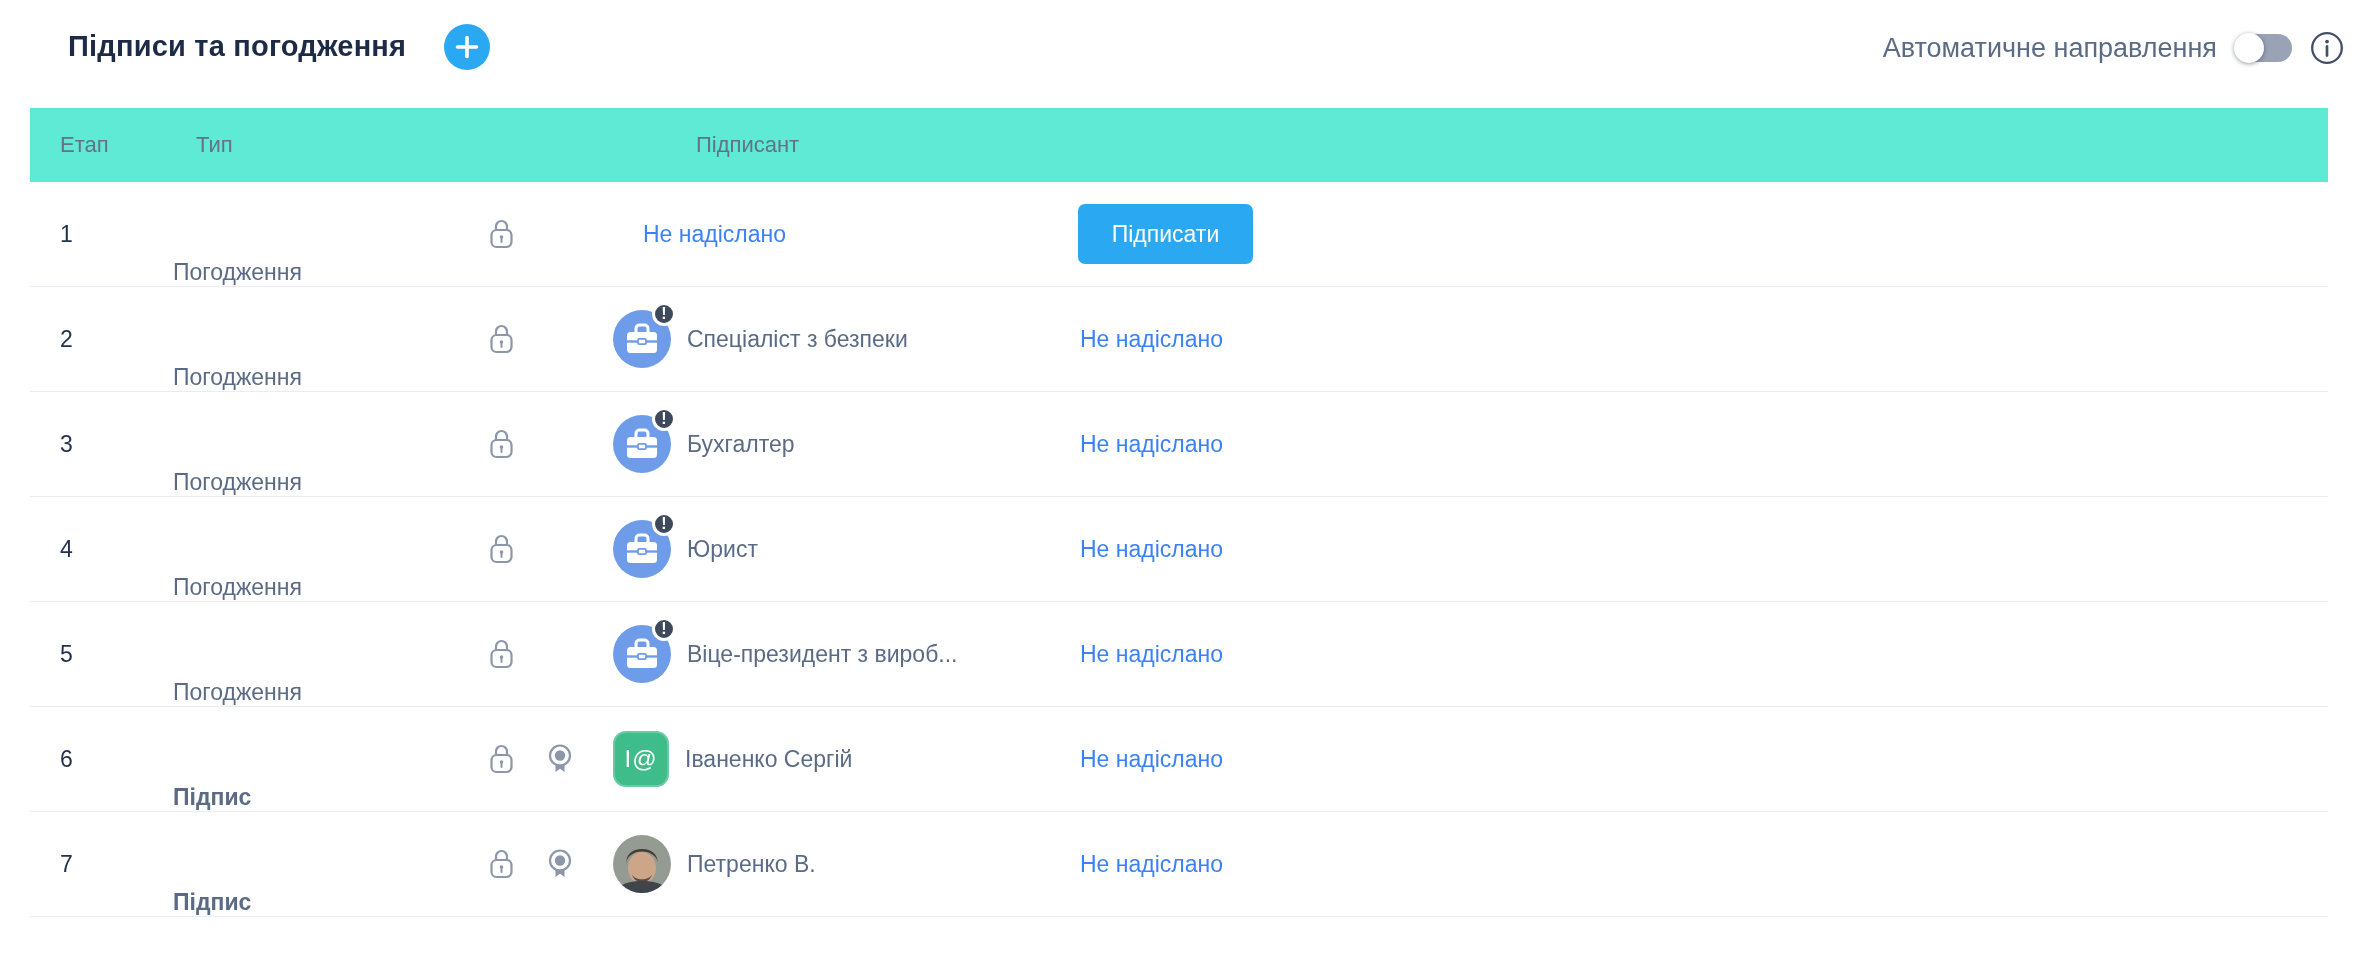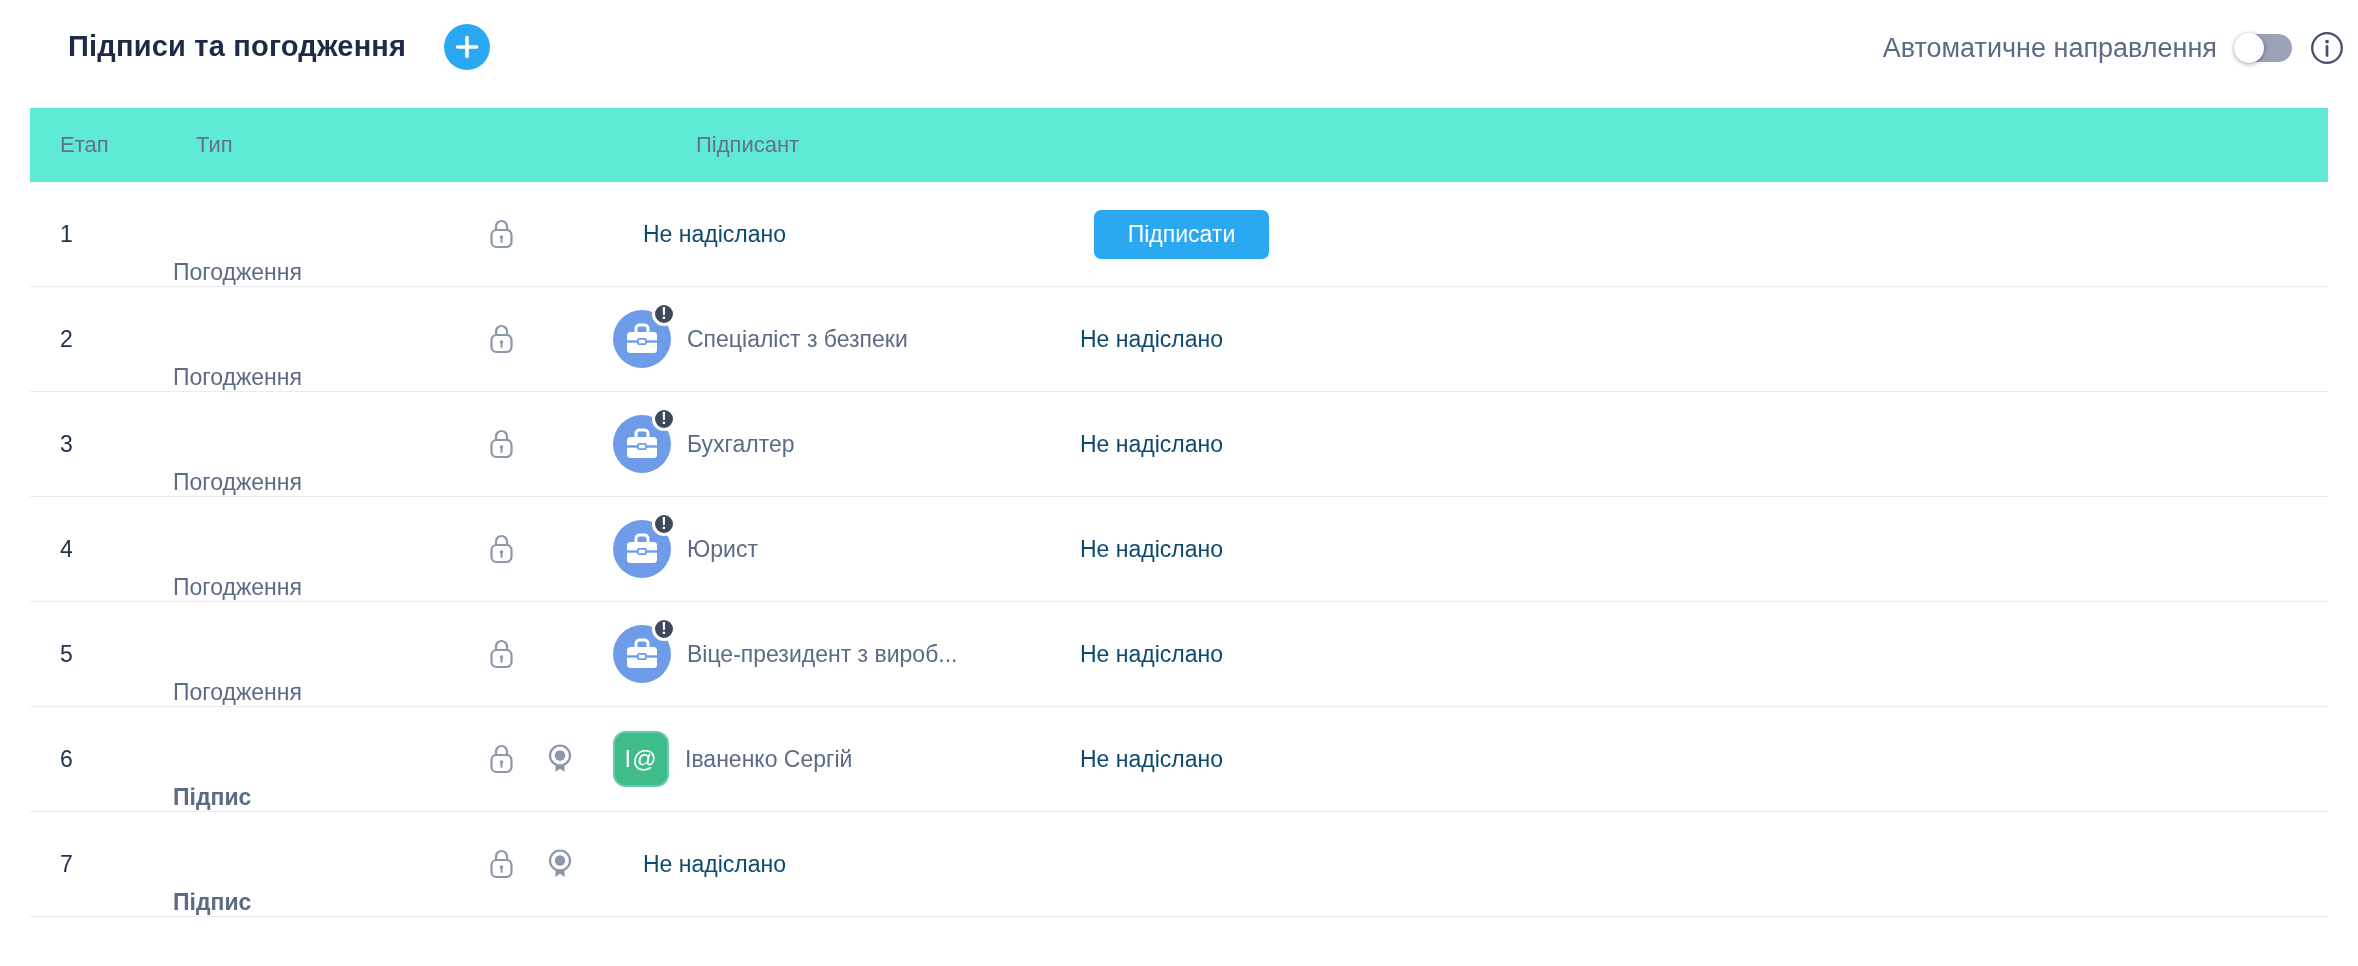--- a/index.html
+++ b/index.html
@@ -71,25 +71,25 @@
   }
   .avatar-green .glyph { color: #ffffff; font-size: 24px; font-weight: 500; letter-spacing: 1px; }
   .alert-badge {
     position: absolute; top: -8px; right: -5px;
     width: 24px; height: 24px; border-radius: 50%;
     background: #3e4a5c; border: 3px solid #ffffff;
     display: flex; align-items: center; justify-content: center;
     color: #ffffff; font-size: 16px; font-weight: 700; line-height: 1;
   }
 
-  .c-status { padding-left: 30px; font-size: 23px; color: #0c4a6e; }
+  .c-status { padding-left: 30px; font-size: 23px; color: #3b82f6; }
 
   .c-action { height: 100%; display: flex; align-items: center; }
   .sign-btn {
-    margin-left: 44px; width: 175px; height: 49px;
+    margin-left: 28px; width: 175px; height: 60px;
     background: #2aa9f2; color: #ffffff; font-size: 23px;
     font-family: "Liberation Sans", "DejaVu Sans", sans-serif;
     border: none; border-radius: 7px; cursor: pointer;
   }
 </style>
 </head>
 <body>
 
 <div class="topbar">
   <div class="page-title">Підписи та погодження</div>
@@ -313,17 +313,36 @@
         </svg>
       </span>
       <span class="type-icon medal">
         <svg width="28" height="32" viewBox="0 0 28 32">
           <circle cx="14" cy="12.5" r="10" fill="none" stroke="#8c97aa" stroke-width="2.2"></circle>
           <circle cx="14" cy="12.5" r="5.2" fill="#8c97aa"></circle>
           <path d="M9.5 21.5 L9.5 29 L14 25.8 L18.5 29 L18.5 21.5 Z" fill="#8c97aa"></path>
         </svg>
       </span>
     </div>
+    <div class="c-signer">
+      <span class="avatar">
+        <svg width="58" height="58" viewBox="0 0 58 58">
+          <defs>
+              <clipPath id="cp2">
+                <circle cx="29" cy="29" r="29"></circle>
+              </clipPath>
+            </defs>
+          <g clip-path="url(#cp2)">
+            <rect width="58" height="58" fill="#949b93"></rect>
+            <ellipse cx="29" cy="33" rx="14" ry="16" fill="#cda68a"></ellipse>
+            <path d="M13 30 C13 12 45 12 45 30 C45 19 39 14 29 14 C19 14 13 19 13 30 Z" fill="#473c33"></path>
+            <path d="M19 39 C21 50 37 50 39 39 C37 46 21 46 19 39 Z" fill="#5b4c40"></path>
+            <path d="M2 58 C6 48 18 46 29 46 C40 46 52 48 56 58 Z" fill="#3f454a"></path>
+          </g>
+        </svg>
+      </span>
+      <span class="name">Петренко В.</span>
+    </div>
     <div class="c-status">Не надіслано</div>
     <div class="c-action"></div>
   </div>
 
 </div>
 
 </body></html>

